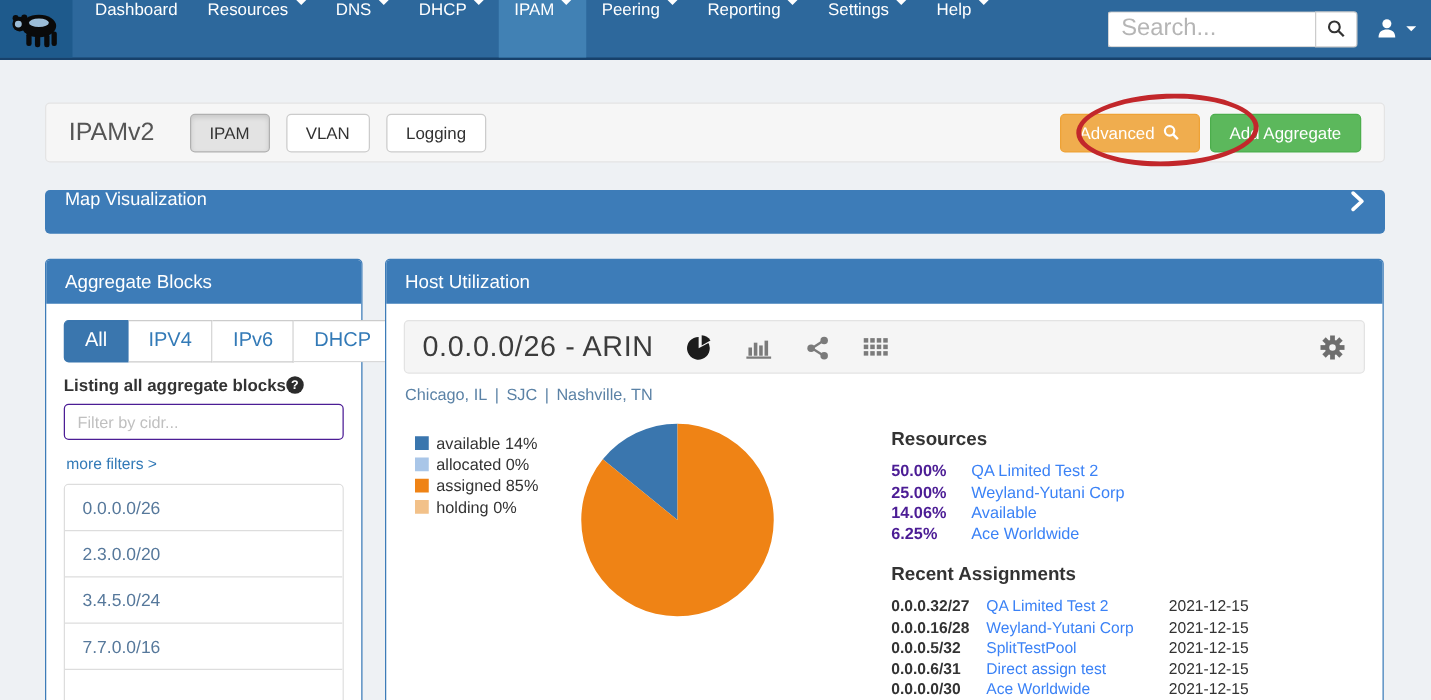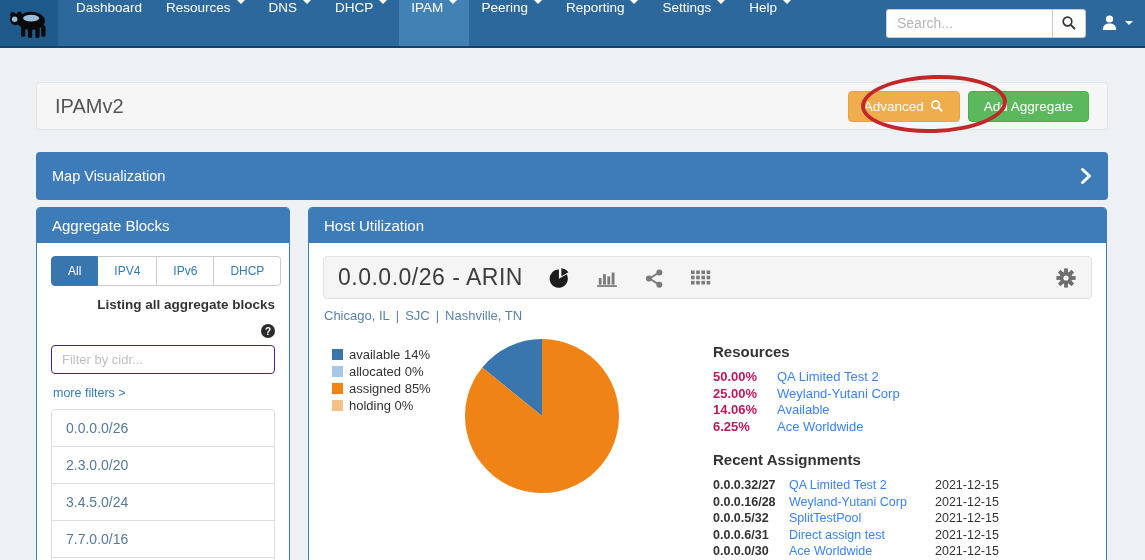--- a/index.html
+++ b/index.html
@@ -9,54 +9,54 @@
 
   
   .navbar { position:absolute; left:0; top:0; width:1145px; height:48px; background:#2d689c; display:flex; align-items:stretch; border-bottom:2px solid #17416b; }
   .logo { width:58px; background:#1e5a8c; display:flex; align-items:center; justify-content:center; cursor:pointer; }
   .nav { list-style:none; display:flex; align-items:stretch; margin-left:6px; }
   .nav-item { display:flex; align-items:flex-start; gap:6px; padding:0 12px; color:#fff; font-size:13.5px; cursor:pointer; white-space:nowrap; }
   .nav-item.active { background:#4181b4; }
   .caret { width:0; height:0; border-left:4px solid transparent; border-right:4px solid transparent; border-top:4px solid #fff; display:inline-block; }
   .nav-right { margin-left:auto; display:flex; align-items:center; gap:14px; padding-right:12px; }
   .search-group { display:flex; height:29px; }
-  .search-group input { width:166px; border:1px solid #ccc; border-right:none; border-radius:3px 0 0 3px; padding:0 10px; font-size:14px; color:#404040; outline:none; }
+  .search-group input { width:166px; border:1px solid #ccc; border-right:none; border-radius:3px 0 0 3px; padding:0 10px; font-size:19px; color:#404040; outline:none; }
   .search-group input::placeholder { color:#b5b5b5; }
   .search-btn { width:34px; background:#fff; border:1px solid #ccc; border-radius:0 3px 3px 0; display:flex; align-items:center; justify-content:center; cursor:pointer; }
   .user-menu { display:flex; align-items:center; gap:6px; cursor:pointer; }
 
   
   .well { position:absolute; left:36px; top:82px; width:1072px; height:48px; background:#f6f6f6; border:1px solid #e4e4e4; border-radius:4px; display:flex; align-items:center; padding:0 18px; }
   .well-title { font-size:20px; color:#555; margin-right:28px; }
   .btn { font-size:13.5px; border-radius:4px; padding:7px 15px; cursor:pointer; border:1px solid #ccc; background:#fff; color:#333; }
   .view-btn { margin-right:13px; }
   .view-btn.active { background:#e3e3e3; border-color:#b0b0b0; box-shadow:inset 0 2px 4px rgba(0,0,0,.12); }
   .well-right { margin-left:auto; display:flex; gap:8px; }
   .btn-green { background:#5cb85c; border-color:#4cae4c; color:#fff; }
   .btn-orange { background:#f0ad4e; border-color:#eea236; color:#fff; display:flex; align-items:center; gap:6px; }
   .annotation-ellipse { position:absolute; left:861px; top:75px; width:146px; height:58px; border:4px solid #c2272b; border-radius:50%; transform:rotate(-2deg); pointer-events:none; z-index:50; }
 
   
-  .map-bar { position:absolute; left:36px; top:152px; width:1072px; height:48px; background:#3d7cb8; border-radius:4px; color:#fff; font-size:14.5px; display:flex; align-items:center; padding:0 16px; cursor:pointer; }
+  .map-bar { position:absolute; left:36px; top:152px; width:1072px; height:35px; background:#3d7cb8; border-radius:4px; color:#fff; font-size:14.5px; display:flex; align-items:flex-start; padding:0 16px; cursor:pointer; }
   .map-chevron { margin-left:auto; display:flex; align-items:center; }
 
   
   .panel { position:absolute; background:#fff; border:1px solid #3d7cb8; border-radius:4px; }
   .panel-heading { background:#3d7cb8; color:#fff; font-size:15px; padding:9px 15px; border-radius:3px 3px 0 0; }
   .left-panel  { left:36px;  top:207px; width:254px; height:420px; }
   .right-panel { left:308px; top:207px; width:799px; height:420px; }
   .panel-body { padding:13px 14px; }
 
   
   .tab-group { display:flex; width:100%; margin-bottom:11px; }
-  .tab-btn { flex:1; text-align:center; font-size:12px; padding:7px 16px; border:1px solid #ccc; border-left-width:0; background:#fff; color:#337ab7; cursor:pointer; }
+  .tab-btn { flex:1; text-align:center; font-size:16px; padding:7px 16px; border:1px solid #ccc; border-left-width:0; background:#fff; color:#337ab7; cursor:pointer; }
   .tab-btn:first-child { border-left-width:1px; border-radius:4px 0 0 4px; }
   .tab-btn:last-child { border-radius:0 4px 4px 0; }
   .tab-btn.active { background:#3a76ae; border-color:#3a76ae; color:#fff; }
-  .listing-label { font-size:13.5px; font-weight:bold; color:#333; display:flex; align-items:flex-end; gap:12px; margin-bottom:7px;flex-direction:column; }
+  .listing-label { font-size:13.5px; font-weight:bold; color:#333; display:flex; align-items:flex-start; gap:0; margin-bottom:7px; }
   .help-icon { width:14px; height:14px; border-radius:50%; background:#2b2b2b; color:#fff; font-size:10px; font-weight:bold; display:inline-flex; align-items:center; justify-content:center; cursor:pointer; }
   .filter-input { width:100%; height:29px; border:1px solid #4c1d95; border-radius:4px; padding:0 10px; font-size:13px; color:#333; outline:none; }
   .filter-input::placeholder { color:#c0c0c0; }
   .more-filters { display:inline-block; font-size:12.5px; color:#337ab7; margin:12px 0 9px 2px; cursor:pointer; text-decoration:none; }
   .block-list { border:1px solid #ddd; border-radius:4px; overflow:hidden; }
   .block-item { padding:10px 14px; font-size:14px; color:#56789b; border-top:1px solid #ddd; cursor:pointer; background:#fff; }
   .block-item:first-child { border-top:none; }
   .block-item.stub { height:38px; }
 
   
@@ -72,21 +72,21 @@
 
   .chart-row { position:relative; height:250px; }
   .legend { position:absolute; left:9px; top:23px; }
   .legend-item { display:flex; align-items:center; gap:6px; font-size:13px; color:#333; line-height:17px; }
   .swatch { width:11px; height:11px; display:inline-block; }
   .pie-wrap { position:absolute; left:140px; top:14px; width:158px; height:158px; }
 
   .info-col { position:absolute; left:390px; top:20px; width:300px; }
   .section-title { font-size:15px; font-weight:bold; color:#333; margin-bottom:9px; }
   .res-row { display:grid; grid-template-columns:56px auto; gap:0 8px; font-size:13px; line-height:16.5px; }
-  .res-pct { font-weight:bold; color:#be185d; }
+  .res-pct { font-weight:bold; color:#4c1d95; }
   .res-name, .asg-name { color:#3b82f6; text-decoration:none; cursor:pointer; }
   .recent { margin-top:16px; }
   .asg-row { display:grid; grid-template-columns:70px 140px auto; gap:0 6px; font-size:12.5px; line-height:16.5px; }
   .asg-cidr { font-weight:bold; color:#333; }
   .asg-date { color:#333; }
 </style>
 </head>
 <body>
 
 <div class="page">
@@ -161,20 +161,21 @@
           <circle cx="9" cy="5" r="3.6" fill="#fff"></circle>
           <path d="M2.3 16 C2.3 11.2 5.4 9.6 9 9.6 C12.6 9.6 15.7 11.2 15.7 16 Z" fill="#fff"></path>
         </svg>
         <b class="caret"></b>
       </div>
     </div>
   </nav>
 
   <div class="well">
     <span class="well-title">IPAMv2</span>
+    <span><button class="btn view-btn active">IPAM</button><button class="btn view-btn">VLAN</button><button class="btn view-btn">Logging</button></span>
     <div class="well-right">
       <button class="btn btn-orange">
         <span>Advanced</span>
         <svg width="14" height="14" viewBox="0 0 16 16">
           <circle cx="6.5" cy="6.5" r="4.3" fill="none" stroke="#fff" stroke-width="2"></circle>
           <line x1="9.8" y1="9.8" x2="14" y2="14" stroke="#fff" stroke-width="2.2"></line>
         </svg>
       </button>
       <button class="btn btn-green">Add Aggregate</button>
     </div>

